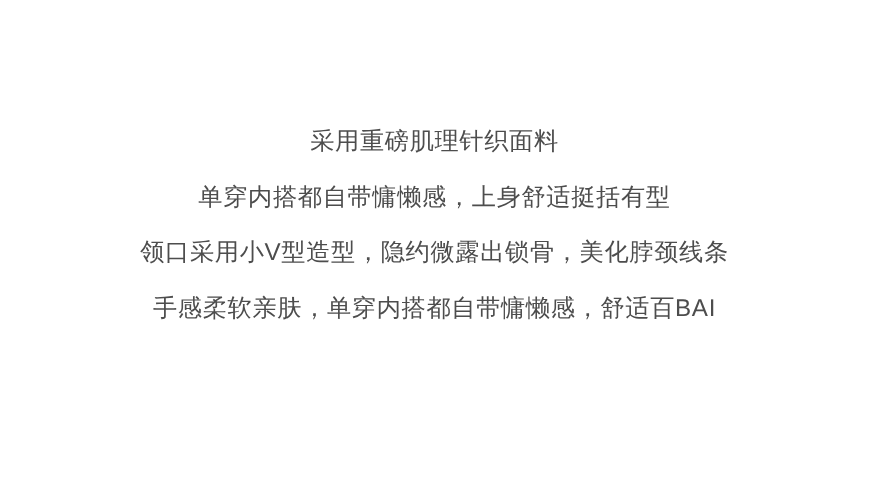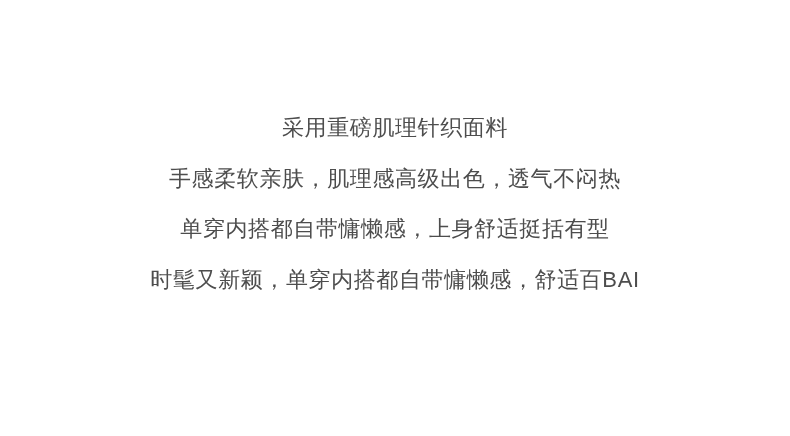--- a/index.html
+++ b/index.html
@@ -31,17 +31,17 @@
     font-weight: 400;
     white-space: nowrap;
   }
 </style>
 </head>
 <body>
 
 <div class="page">
   <div class="description-block">
     <p class="description-line">采用重磅肌理针织面料</p>
-    <p class="description-line">手感柔软亲肤，肌理感高级出色，透气不闷热</p>
     <p class="description-line">单穿内搭都自带慵懒感，上身舒适挺括有型</p>
-    <p class="description-line">时髦又新颖，单穿内搭都自带慵懒感，舒适百BAI</p>
+    <p class="description-line">领口采用小V型造型，隐约微露出锁骨，美化脖颈线条</p>
+    <p class="description-line">手感柔软亲肤，单穿内搭都自带慵懒感，舒适百BAI</p>
   </div>
 </div>
 
 </body></html>

